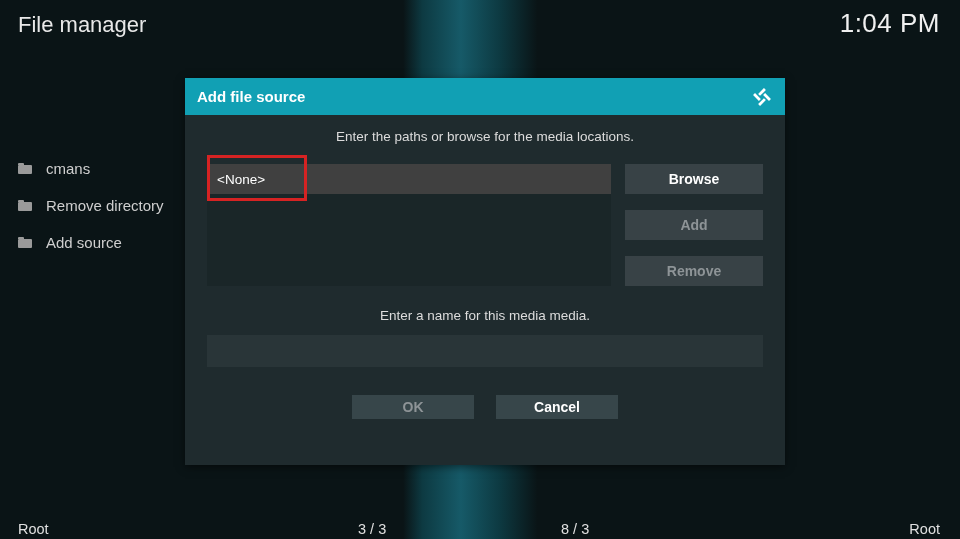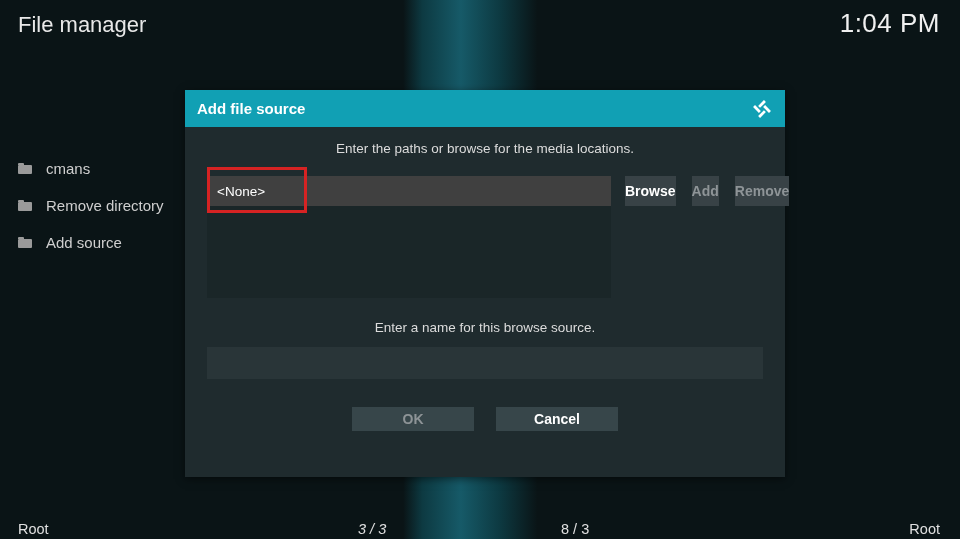--- a/index.html
+++ b/index.html
@@ -38,21 +38,20 @@
   }
   .folder-icon::after {
     content: ""; position: absolute; top: 2px; left: 0;
     width: 14px; height: 9px; background: #9a9a9a; border-radius: 1px;
   }
   .dialog {
     position: absolute; left: 185px; top: 78px;
     width: 600px; height: 387px;
     background: #1f2b2e;
     box-shadow: 0 2px 8px rgba(0,0,0,0.5);
-    margin-top: 12px;
   }
   .dialog-header {
     height: 37px;
     background: #11a0b4;
     display: flex; align-items: center; justify-content: space-between;
     padding: 0 12px;
   }
   .dialog-title { color: #fff; font-size: 15px; font-weight: 700; }
   .kodi-logo {
     display: flex; align-items: center; gap: 2px;
@@ -86,21 +85,21 @@
     cursor: pointer;
   }
   .red-box {
     position: absolute;
     left: 0px; top: -9px;
     width: 100px; height: 46px;
     border: 3px solid #d62323;
     pointer-events: none;
   }
   .side-buttons {
-    width: 138px; display: flex; flex-direction: row; gap: 16px;
+    width: 138px; display: flex; flex-direction: column; gap: 16px;
   }
   .side-btn {
     height: 30px;
     display: flex; align-items: center; justify-content: center;
     font-size: 14px; font-weight: 700;
     background: #384246;
     color: #fff;
     cursor: pointer;
     user-select: none;
   }
@@ -127,21 +126,21 @@
     user-select: none;
   }
   .action-btn.ok { color: #8e9497; }
   .action-btn.cancel { color: #fff; }
   .footer {
     position: absolute; left: 0; bottom: 10px;
     width: 100%;
     display: flex; align-items: center; font-size: 14.5px; color: #e0e0e0;
   }
   .footer-left { position: absolute; left: 18px; }
-  .footer-c1 { position: absolute; left: 358px; font-style: italic; }
+  .footer-c1 { position: absolute; left: 358px; }
   .footer-c2 { position: absolute; left: 561px; }
   .footer-right { position: absolute; right: 20px; }
 </style>
 </head>
 <body>
 
 <div class="page-title">File manager</div>
 <div class="clock">1:04 PM</div>
 
 <div class="sidebar">
@@ -184,21 +183,21 @@
           <div class="red-box"></div>
         </div>
       </div>
       <div class="side-buttons">
         <div class="side-btn">Browse</div>
         <div class="side-btn disabled">Add</div>
         <div class="side-btn disabled">Remove</div>
       </div>
     </div>
 
-    <div class="name-instruction">Enter a name for this browse source.</div>
+    <div class="name-instruction">Enter a name for this media media.</div>
     <input class="name-input" type="text" value="" style="">
 
     <div class="dialog-actions">
       <div class="action-btn ok">OK</div>
       <div class="action-btn cancel">Cancel</div>
     </div>
   </div>
 </div>
 
 <div class="footer">

